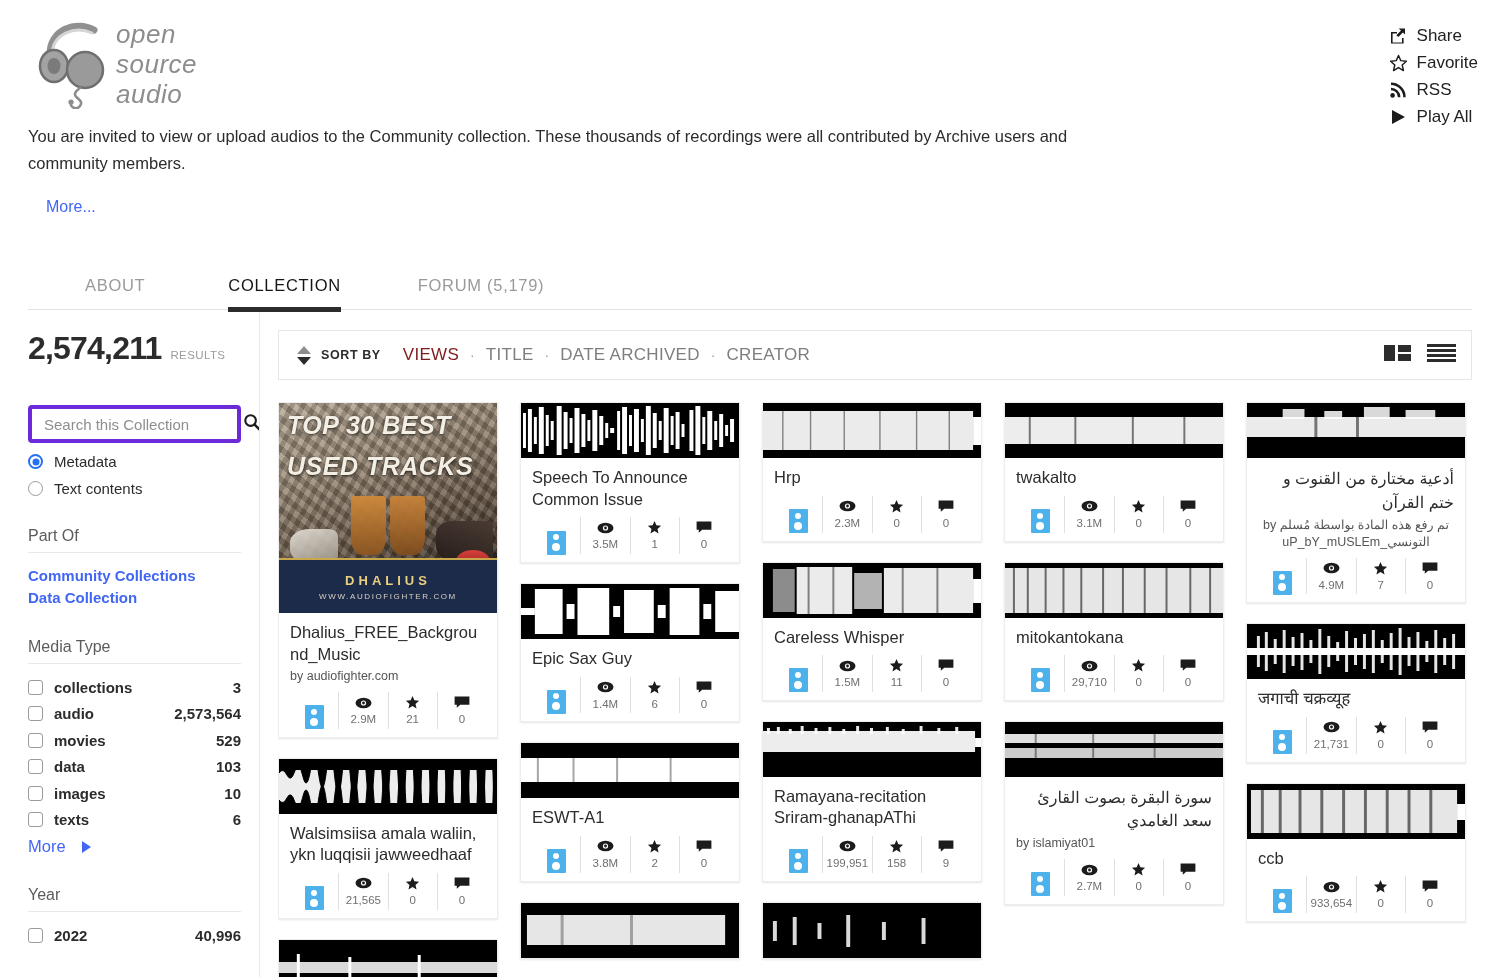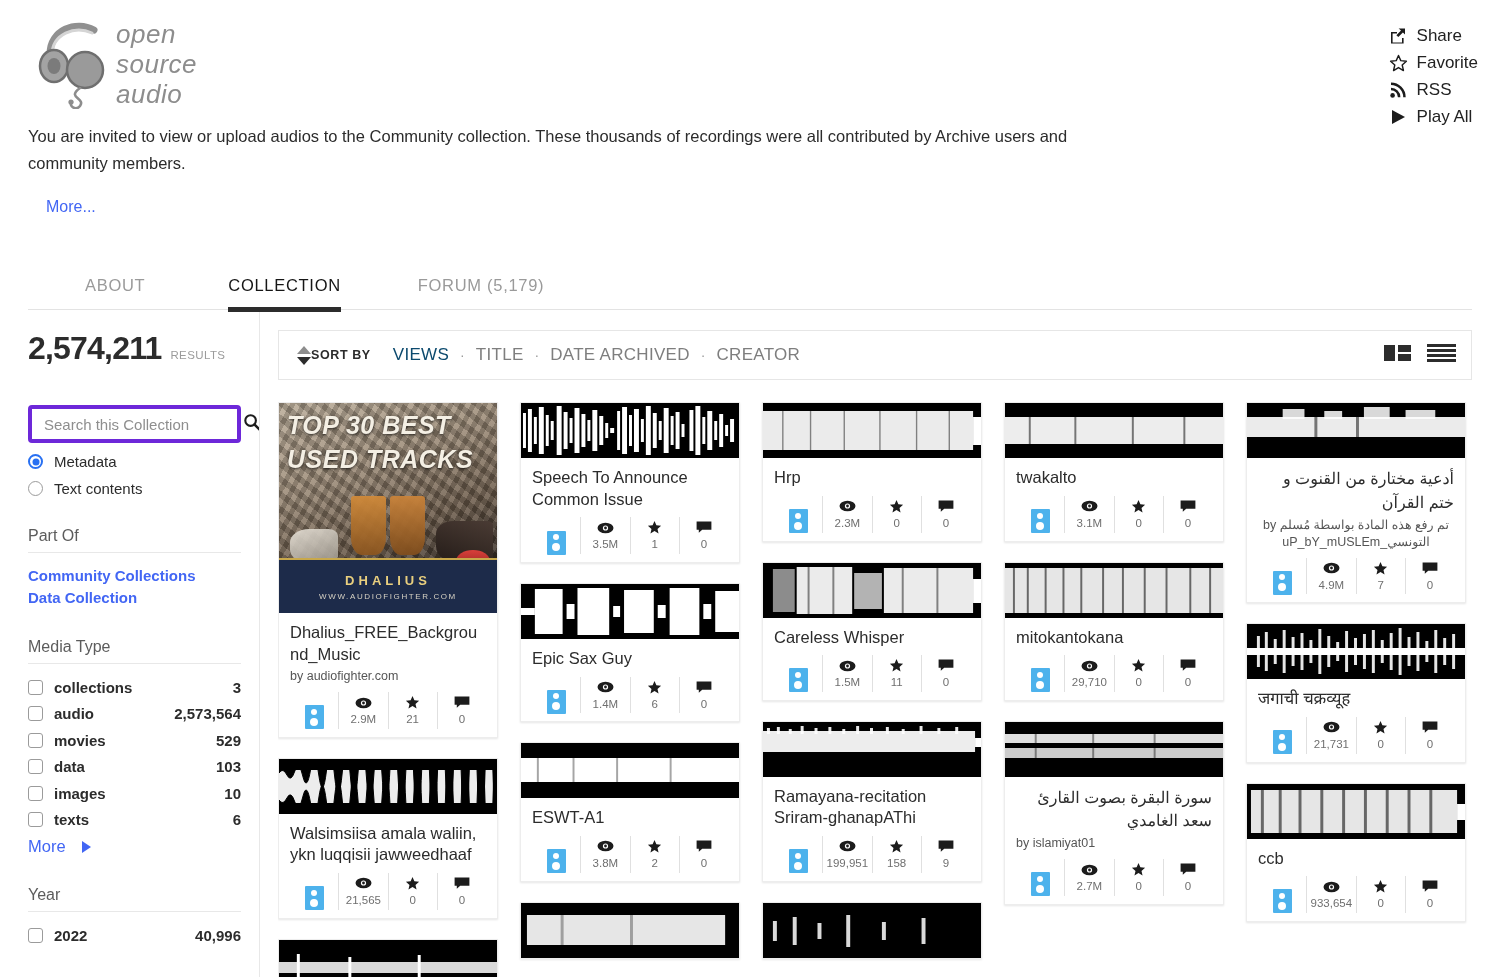--- a/index.html
+++ b/index.html
@@ -259,38 +259,39 @@
     border-right: 7px solid transparent;
     border-bottom: 8px solid #8d8d8d;
   }
   .sort-arrows .dn {
     width: 0; height: 0; margin: 0 auto;
     border-left: 7px solid transparent;
     border-right: 7px solid transparent;
     border-top: 8px solid #2c2c2c;
   }
   .sort-label {
+    margin-left: 10px;
     font-size: 12.5px;
     font-weight: bold;
     letter-spacing: 0.6px;
     color: #2c2c2c;
   }
   .sort-opts {
     margin-left: 22px;
     display: flex;
     align-items: center;
     gap: 0;
   }
   .sort-opt {
     font-size: 17px;
     color: #7e7e7e;
     letter-spacing: 0.3px;
     cursor: pointer;
   }
-  .sort-opt.active { color: #0c4a6e; }
+  .sort-opt.active { color: #7f1d1d; }
   .sort-dot {
     color: #9b9b9b;
     padding: 0 11px;
     font-size: 14px;
   }
   .view-toggles {
     margin-left: auto;
     display: flex;
     align-items: center;
     gap: 16px;
@@ -405,21 +406,21 @@
   }
   .dhalius .line1, .dhalius .line2 {
     position: absolute; left: 8px; width: 92%;
     color: #f4efe4; font-weight: bold; font-style: italic;
     font-size: 25px; letter-spacing: 0.5px;
     text-shadow: 0 1px 3px rgba(0,0,0,.75);
     line-height: 1;
     font-family: "Liberation Sans", sans-serif;
   }
   .dhalius .line1 { top: 10px; }
-  .dhalius .line2 { top: 44px; }
+  .dhalius .line2 { top: 51px; }
   .dhalius .band {
     position: absolute; left: 0; right: 0; bottom: 0; height: 55px;
     background: #1d2b4a;
     border-top: 2px solid #c8a84b;
     display: flex; flex-direction: column; align-items: center; justify-content: center; gap: 4px;
   }
   .dhalius .band .nm {
     color: #e9cf7e; font-size: 13px; font-weight: bold; letter-spacing: 4px;
   }
   .dhalius .band .url {

